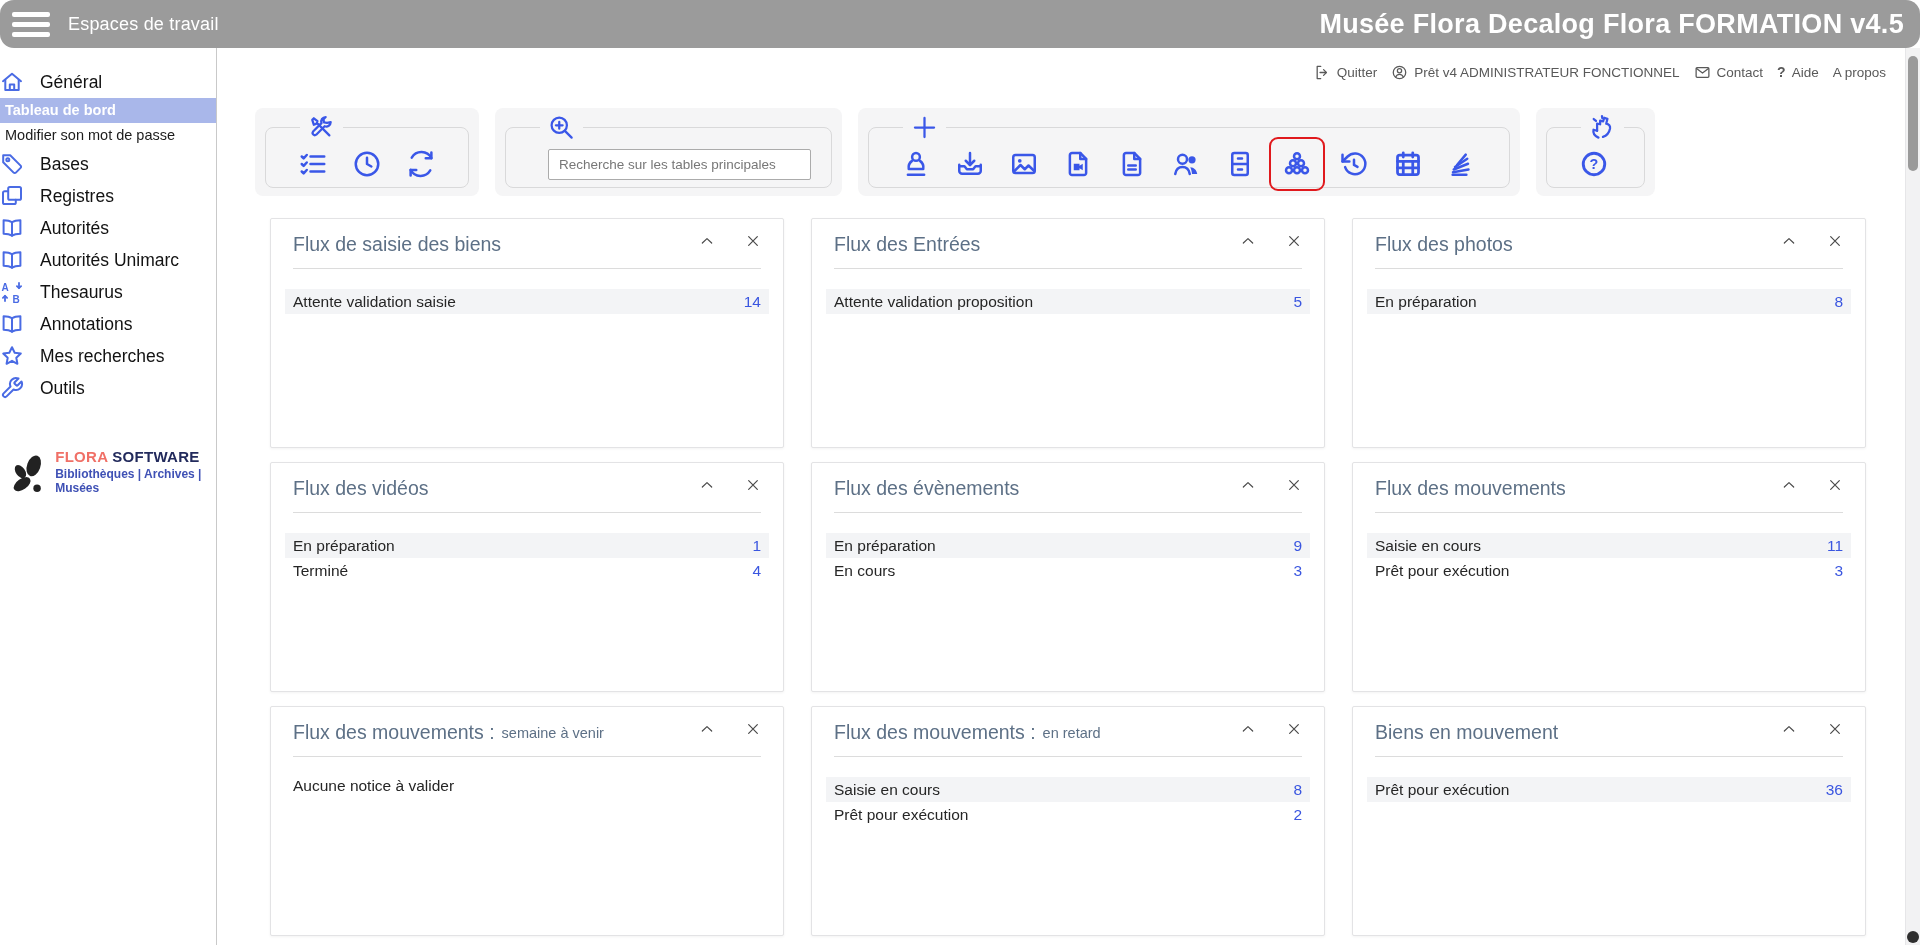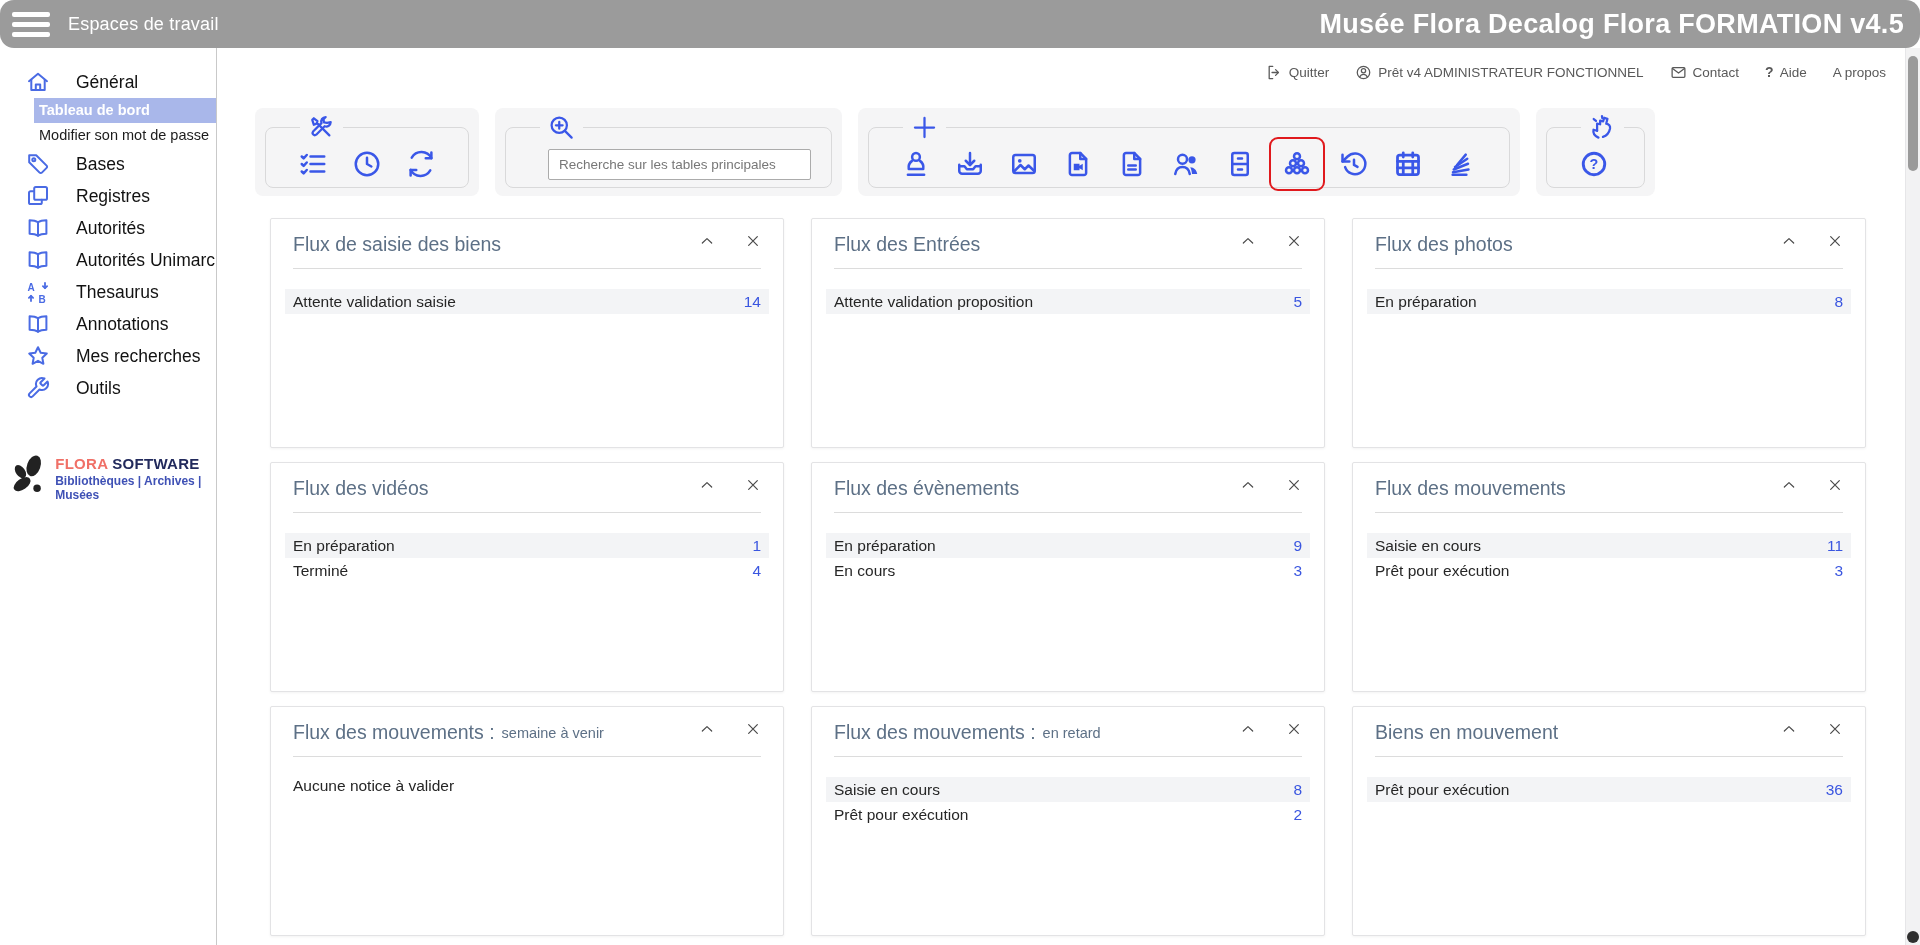--- a/index.html
+++ b/index.html
@@ -18,33 +18,33 @@
   .burger { margin:0 18px 0 12px; cursor:pointer; }
   .burger div { width:38px; height:5px; background:#fff; border-radius:2px; margin:5px 0; }
   .tb-left { font-size:18px; letter-spacing:.2px; }
   .tb-right { margin-left:auto; font-size:27px; font-weight:bold; padding-right:16px; letter-spacing:.3px; }
 
   
   .shell { display:flex; height:897px; position:relative; }
 
   
   .sidebar { width:217px; min-width:217px; border-right:1px solid #c9c9c9; background:#fff; padding-top:18px; }
-  .nav-sec { display:flex; align-items:center; gap:26px; padding-left:26px; height:32px; font-size:17.5px; color:#121212; cursor:pointer; }
+  .nav-sec { display:flex; align-items:center; gap:16px; padding-left:0; height:32px; font-size:17.5px; color:#121212; cursor:pointer; }
   .nav-sec svg { width:24px; height:24px; color:#4a6be4; flex:0 0 auto; }
-  .nav-sub { height:25px; line-height:25px; margin-left:34px; padding-left:5px; font-size:14.5px; color:#1c1c1c; cursor:pointer; white-space:nowrap; overflow:hidden; }
+  .nav-sub { height:25px; line-height:25px; padding-left:5px; font-size:14.5px; color:#1c1c1c; cursor:pointer; white-space:nowrap; overflow:hidden; }
   .nav-sub.selected { background:#a9b7ea; color:#fff; font-weight:bold; }
-  .logo { margin:44px 0 0 8px; display:flex; align-items:flex-end; gap:4px; }
+  .logo { margin:44px 0 0 8px; display:flex; align-items:flex-start; gap:4px; }
   .logo-text .l1 { font-size:15px; font-weight:bold; letter-spacing:.3px; }
   .logo-text .l1 .coral { color:#f07067; }
   .logo-text .l1 .navy { color:#222a5c; }
   .logo-text .l2 { font-size:12px; font-weight:bold; color:#3f51b5; margin-top:2px; }
 
   
   .content { flex:1; position:relative; background:#fff; }
-  .utilitybar { height:48px; display:flex; align-items:center; justify-content:flex-end; gap:26px; padding-right:34px; font-size:13.5px; color:#595959; }
+  .utilitybar { height:48px; display:flex; align-items:center; justify-content:flex-end; gap:14px; padding-right:34px; font-size:13.5px; color:#595959; }
   .ubar-item { display:flex; align-items:center; gap:6px; cursor:pointer; white-space:nowrap; }
   .ubar-item svg { width:17px; height:17px; stroke-width:1.8; }
   .ubar-q { font-size:14px; font-weight:bold; }
 
   
   .toolbar { display:flex; gap:16px; margin:12px 0 0 38px; height:88px; }
   .tpanel { background:#f5f5f6; border-radius:8px; padding:0 10px; height:88px; }
   .tpanel fieldset { border:1px solid #d9d9da; border-radius:8px; margin:6px 0 0 0; height:74px; padding:0 20px; display:flex; align-items:center; }
   .tpanel legend { padding:0 8px; margin-left:14px; }
   .tpanel legend svg { width:27px; height:27px; color:#3a57e8; display:block; }

